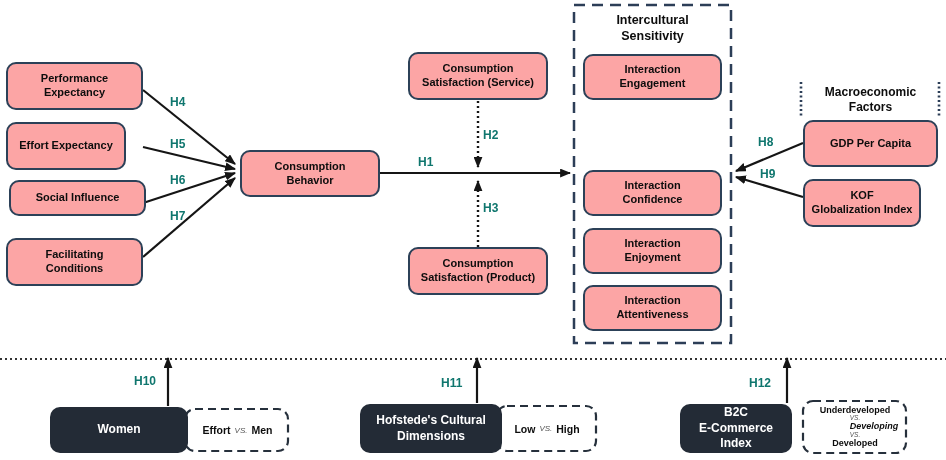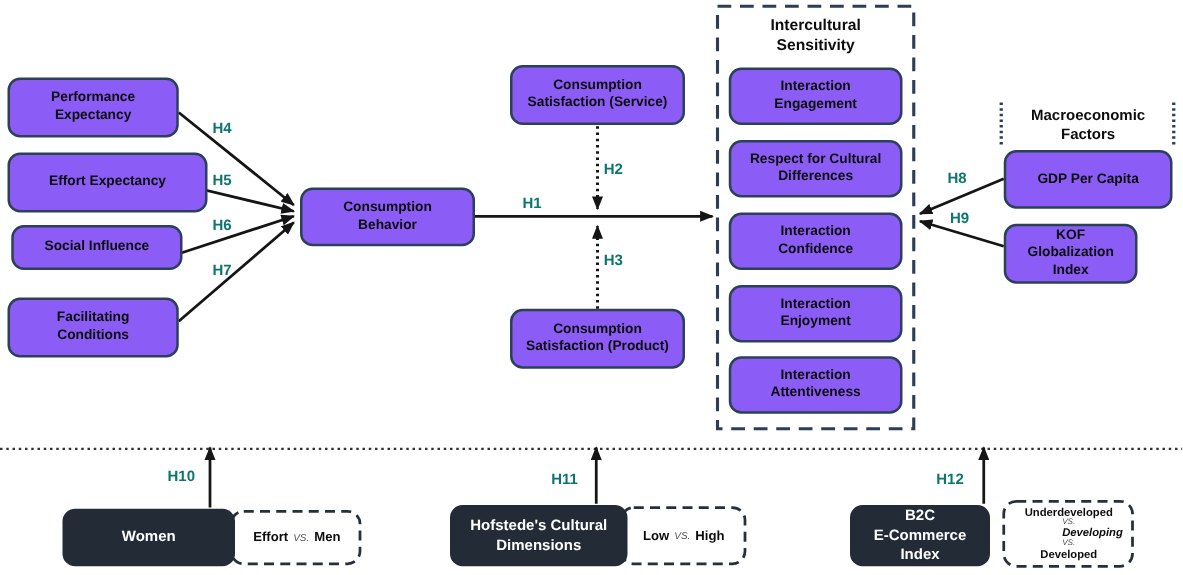--- a/index.html
+++ b/index.html
@@ -3,21 +3,21 @@
 <meta charset="utf-8">
 <style>
   html,body{margin:0;padding:0;background:#fff;}
   .canvas{
     position:relative;width:946px;height:460px;background:#ffffff;
     font-family:"Liberation Sans", sans-serif;overflow:hidden;
   }
   .layer{position:absolute;left:0;top:0;width:946px;height:460px;}
   .node{
     position:absolute;box-sizing:border-box;
-    background:#8b5cf6;border:2px solid #2c4158;border-radius:10px;
+    background:#fca5a5;border:2px solid #2c4158;border-radius:10px;
     display:flex;align-items:center;justify-content:center;text-align:center;
     font-weight:bold;font-size:11px;color:#0d0d0d;line-height:1.25;
     white-space:pre-line;padding:2px 4px;
   }
   .dark-node{
     position:absolute;box-sizing:border-box;
     background:#232b36;border-radius:10px;
     display:flex;align-items:center;justify-content:center;text-align:center;
     font-weight:bold;font-size:12px;color:#ffffff;line-height:1.3;
     white-space:pre-line;padding:2px 6px;
@@ -77,50 +77,48 @@
     <line x1="803" y1="143" x2="736" y2="171" stroke="#151515" stroke-width="2.2" marker-end="url(#arrow)"></line>
     <line x1="803" y1="197" x2="736" y2="177" stroke="#151515" stroke-width="2.2" marker-end="url(#arrow)"></line>
 
     <line x1="168" y1="406" x2="168" y2="358" stroke="#151515" stroke-width="2.2" marker-end="url(#arrow)"></line>
     <line x1="477" y1="403" x2="477" y2="358" stroke="#151515" stroke-width="2.2" marker-end="url(#arrow)"></line>
     <line x1="787" y1="403" x2="787" y2="358" stroke="#151515" stroke-width="2.2" marker-end="url(#arrow)"></line>
   </svg>
 
   <div class="node" style="left:6px;top:62px;width:137px;height:48px">Performance
 Expectancy</div>
-  <div class="node" style="left:6px;top:122px;width:160px;height:48px">Effort Expectancy</div>
+  <div class="node" style="left:6px;top:122px;width:120px;height:48px">Effort Expectancy</div>
   <div class="node" style="left:9px;top:180px;width:137px;height:36px">Social Influence</div>
   <div class="node" style="left:6px;top:238px;width:137px;height:48px">Facilitating
 Conditions</div>
 
   <div class="node" style="left:240px;top:150px;width:140px;height:47px">Consumption
 Behavior</div>
 
   <div class="node" style="left:408px;top:52px;width:140px;height:48px">Consumption
 Satisfaction (Service)</div>
   <div class="node" style="left:408px;top:247px;width:140px;height:48px">Consumption
 Satisfaction (Product)</div>
 
   <div class="group-title" style="left:574px;top:10px;width:157px;height:38px">Intercultural
 Sensitivity</div>
   <div class="node" style="left:583px;top:54px;width:139px;height:46px">Interaction
 Engagement</div>
-  <div class="node" style="left:583px;top:112px;width:139px;height:46px">Respect for Cultural
-Differences</div>
   <div class="node" style="left:583px;top:170px;width:139px;height:46px">Interaction
 Confidence</div>
   <div class="node" style="left:583px;top:228px;width:139px;height:46px">Interaction
 Enjoyment</div>
   <div class="node" style="left:583px;top:285px;width:139px;height:46px">Interaction
 Attentiveness</div>
 
   <div class="group-title" style="left:803px;top:82px;width:135px;height:35px;font-size:12px">Macroeconomic
 Factors</div>
   <div class="node" style="left:803px;top:120px;width:135px;height:47px">GDP Per Capita</div>
-  <div class="node" style="left:803px;top:179px;width:107px;height:48px">KOF
+  <div class="node" style="left:803px;top:179px;width:118px;height:48px">KOF
 Globalization Index</div>
 
   <div class="hyp" style="left:170px;top:95px">H4</div>
   <div class="hyp" style="left:170px;top:137px">H5</div>
   <div class="hyp" style="left:170px;top:173px">H6</div>
   <div class="hyp" style="left:170px;top:209px">H7</div>
   <div class="hyp" style="left:418px;top:155px">H1</div>
   <div class="hyp" style="left:483px;top:128px">H2</div>
   <div class="hyp" style="left:483px;top:201px">H3</div>
   <div class="hyp" style="left:758px;top:135px">H8</div>

